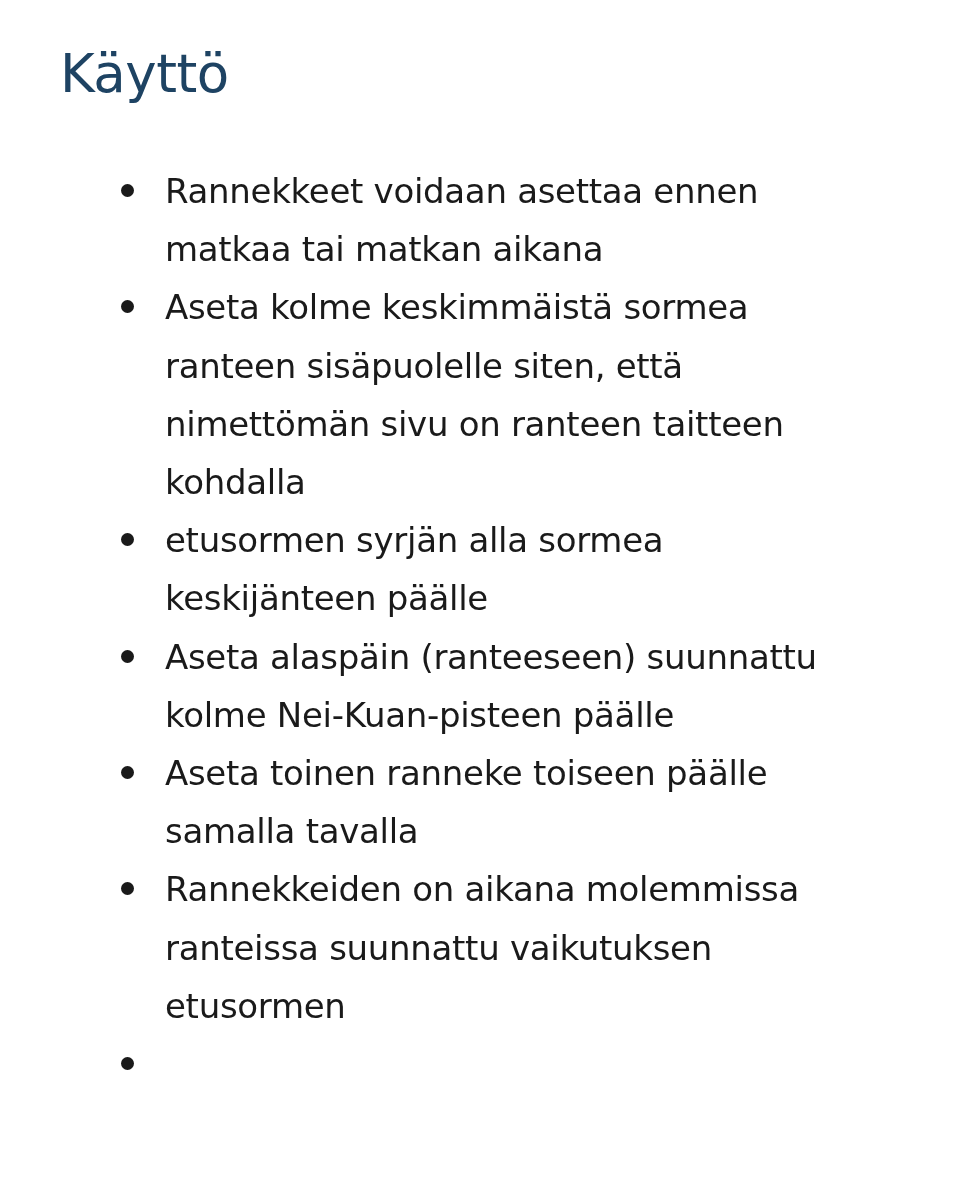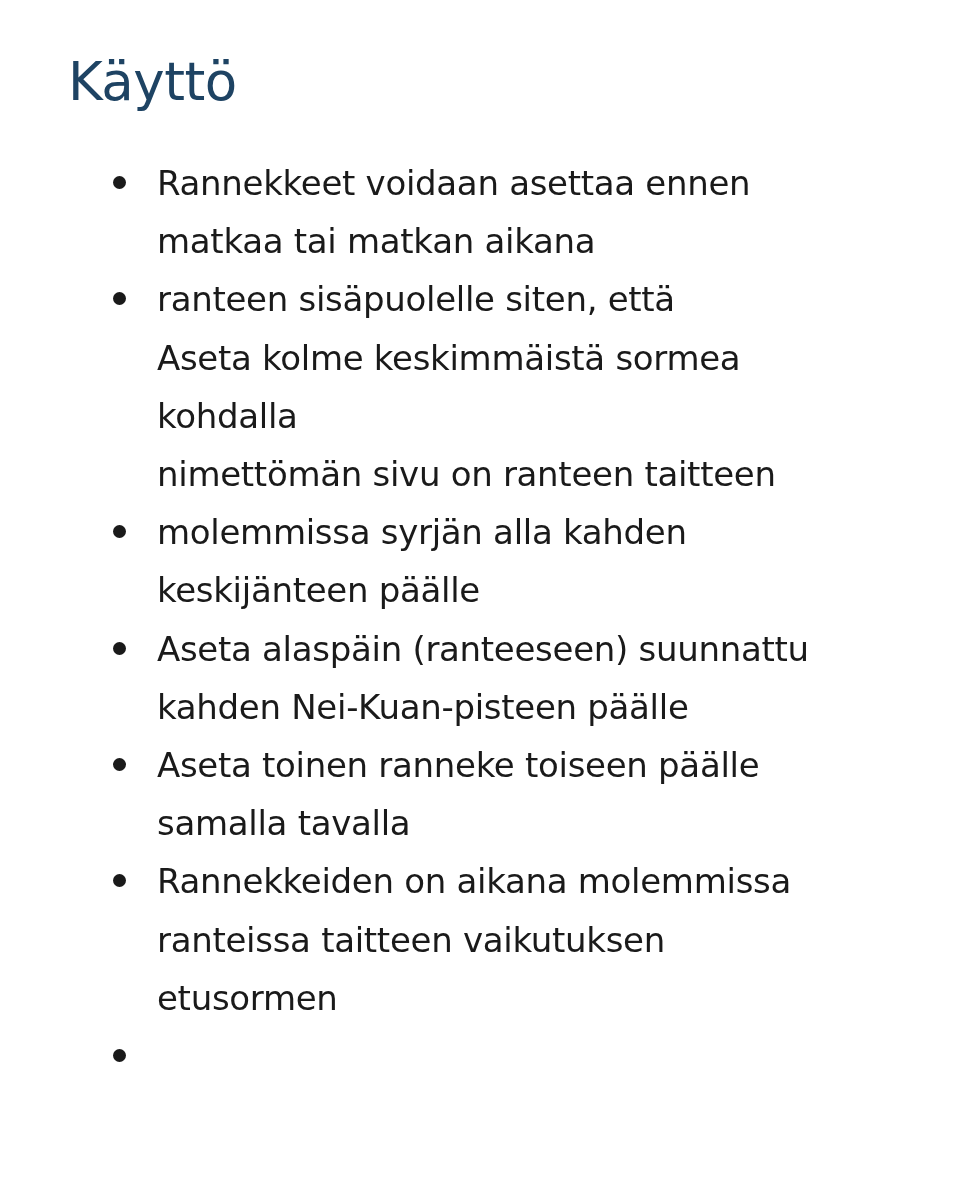--- a/index.html
+++ b/index.html
@@ -1,24 +1,24 @@
 <!DOCTYPE html>
 <html><head>
   <meta charset="utf-8">
   <style>
     html, body { margin: 0; padding: 0; background: #ffffff; }
     body { width: 960px; height: 1182px; overflow: hidden; position: relative; }
     .heading {
-      position: absolute; left: 60px; top: 36px; margin: 8px;
+      position: absolute; left: 60px; top: 36px; margin: 0;
       font-family: "DejaVu Sans", sans-serif; font-weight: normal;
       font-size: 53px; color: #1e4363; letter-spacing: -0.5px;
       line-height: 76px;
     }
     ul.list {
-      position: absolute; left: 0; top: 154px; margin: 0; padding: 0;
+      position: absolute; left: 0; top: 154px; margin: 8px; padding: 0;
       list-style: none; width: 892px;
     }
     li.item { position: relative; padding-left: 157px; }
     .bullet {
       position: absolute; left: 113px; top: 22px;
       width: 13px; height: 13px; border-radius: 50%; background: #1a1a1a;
     }
     .line {
       display: block; font-family: "DejaVu Sans", sans-serif;
       font-size: 34px; line-height: 58.2px; color: #1a1a1a;
@@ -31,42 +31,42 @@
 <h1 class="heading">Käyttö</h1>
 
 <ul class="list">
   <li class="item">
     <span class="bullet"></span>
     <span class="line">Rannekkeet voidaan asettaa ennen</span>
     <span class="line">matkaa tai matkan aikana</span>
   </li>
   <li class="item">
     <span class="bullet"></span>
+    <span class="line">Aseta kolme keskimmäistä sormea</span>
     <span class="line">ranteen sisäpuolelle siten, että</span>
-    <span class="line">Aseta kolme keskimmäistä sormea</span>
+    <span class="line">nimettömän sivu on ranteen taitteen</span>
     <span class="line">kohdalla</span>
-    <span class="line">nimettömän sivu on ranteen taitteen</span>
   </li>
   <li class="item">
     <span class="bullet"></span>
-    <span class="line">molemmissa syrjän alla kahden</span>
+    <span class="line">etusormen syrjän alla sormea</span>
     <span class="line">keskijänteen päälle</span>
   </li>
   <li class="item">
     <span class="bullet"></span>
     <span class="line">Aseta alaspäin (ranteeseen) suunnattu</span>
-    <span class="line">kahden Nei-Kuan-pisteen päälle</span>
+    <span class="line">kolme Nei-Kuan-pisteen päälle</span>
   </li>
   <li class="item">
     <span class="bullet"></span>
     <span class="line">Aseta toinen ranneke toiseen päälle</span>
     <span class="line">samalla tavalla</span>
   </li>
   <li class="item">
     <span class="bullet"></span>
     <span class="line">Rannekkeiden on aikana molemmissa</span>
-    <span class="line">ranteissa taitteen vaikutuksen</span>
+    <span class="line">ranteissa suunnattu vaikutuksen</span>
     <span class="line">etusormen</span>
   </li>
   <li class="item">
     <span class="bullet"></span>
   </li>
 </ul>
 
 </body></html>

